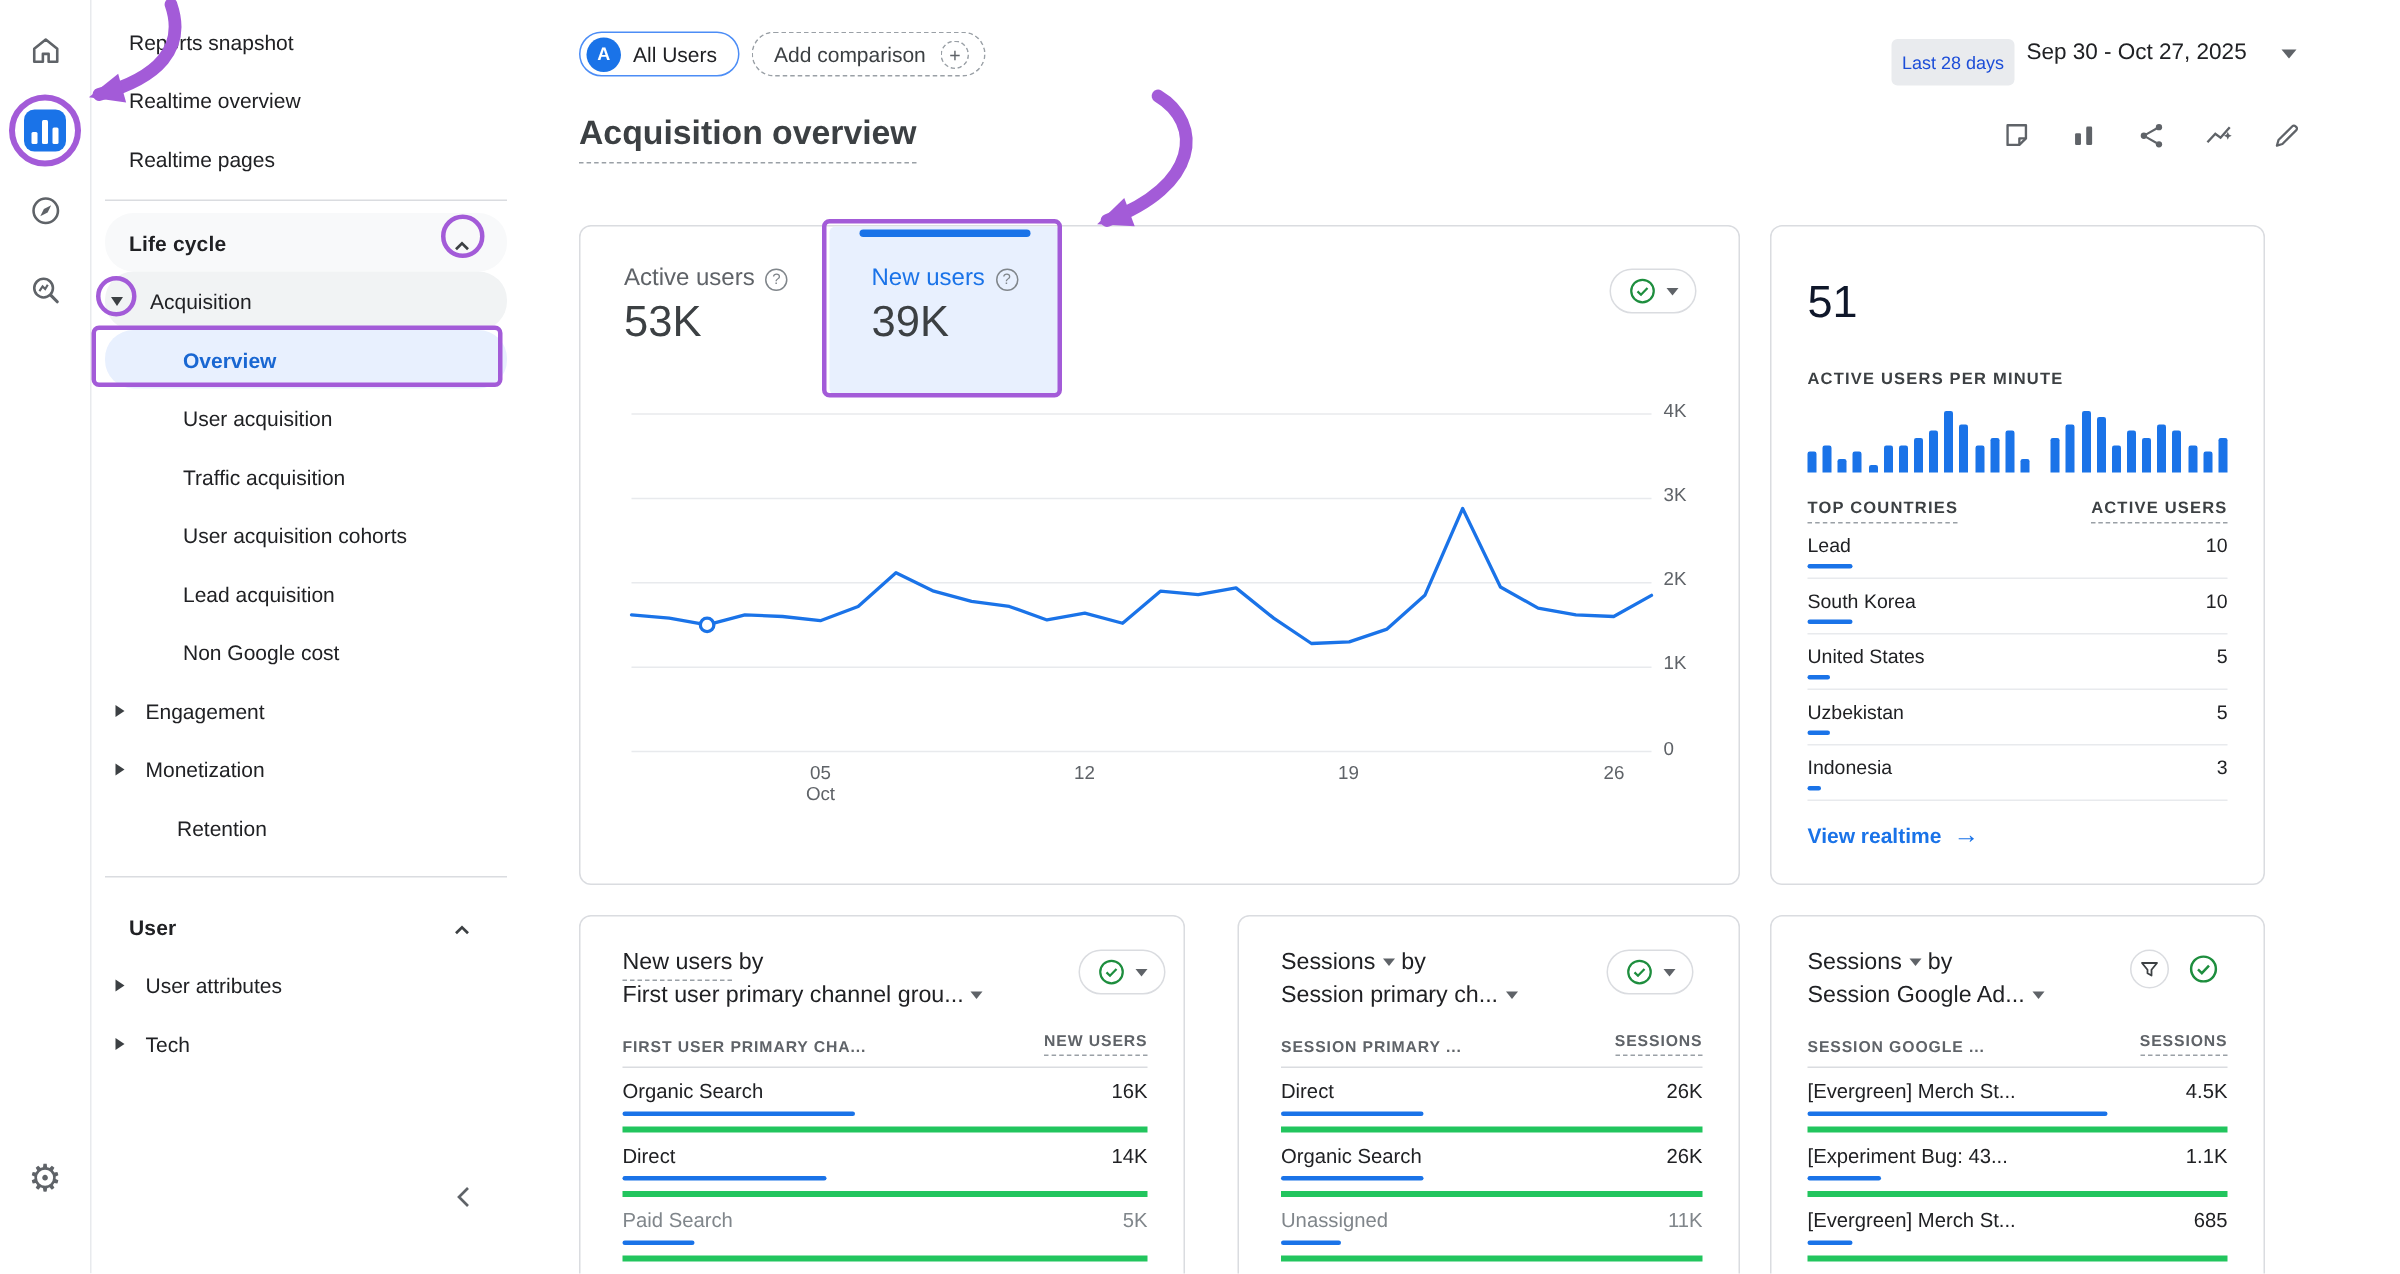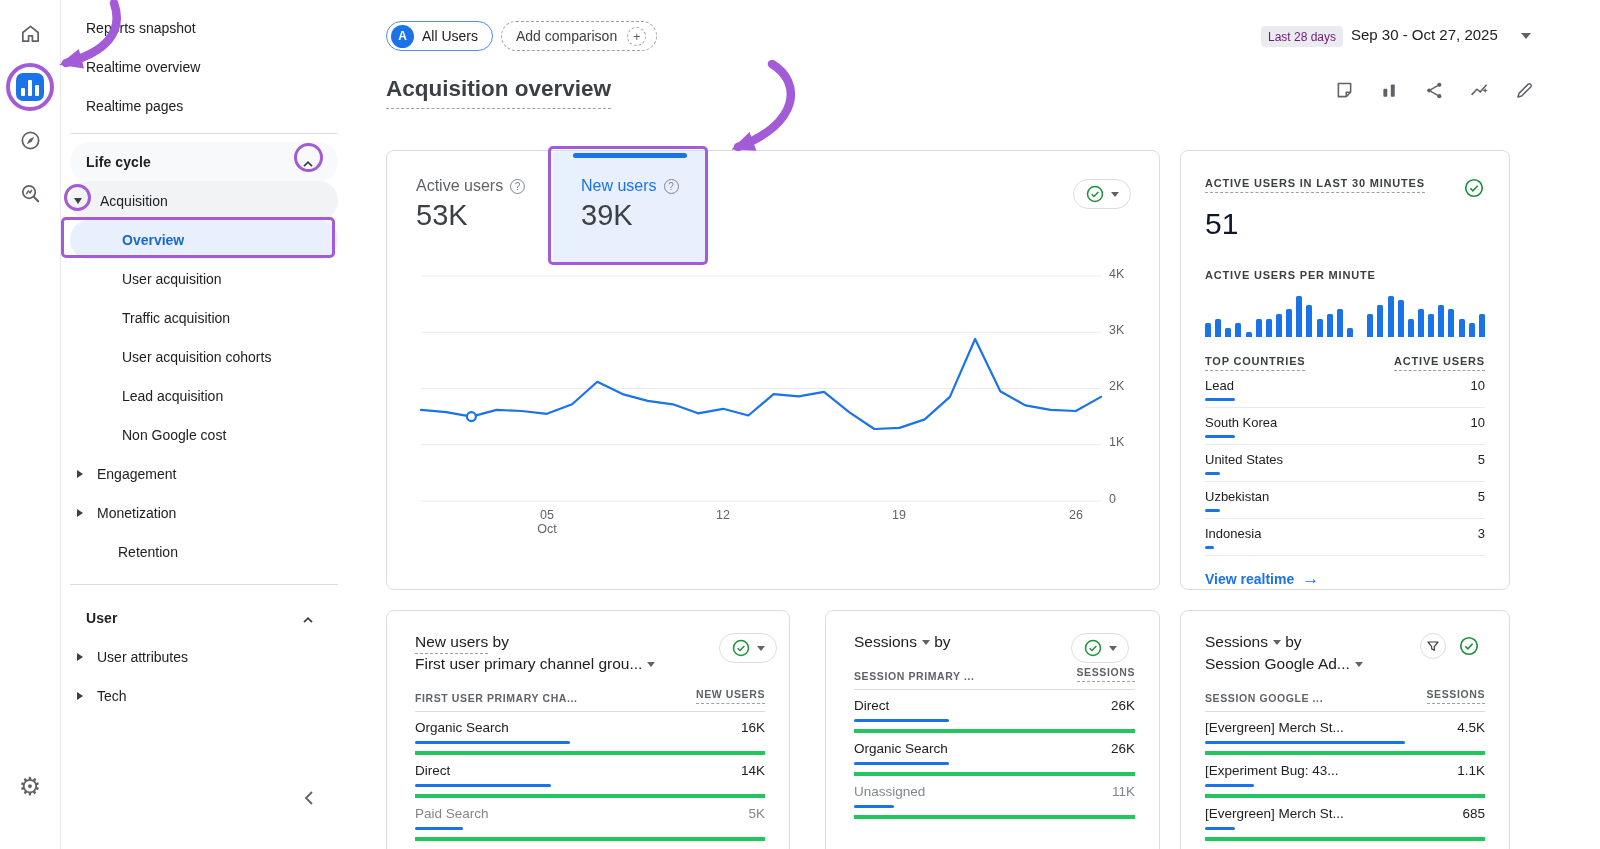--- a/index.html
+++ b/index.html
@@ -34,21 +34,21 @@
   .nav-div{height:1px;background:#dadce0;margin:8px 22px 8px 8px}
   .nav-div.b{margin-top:13px;margin-bottom:13px}
   .collapse-btn{position:absolute;left:232px;top:783px;width:30px;height:30px;display:flex;align-items:center;justify-content:center;cursor:pointer}
 
   
   .chip-all{position:absolute;left:386px;top:21px;height:30px;display:flex;align-items:center;gap:8px;padding:0 14px 0 4px;border:1px solid #4c8df6;border-radius:16px;background:#fff;cursor:pointer}
   .chip-all .av{width:23px;height:23px;border-radius:50%;background:#1a73e8;color:#fff;font-size:12px;font-weight:bold;display:flex;align-items:center;justify-content:center}
   .chip-all .lbl{font-size:14px;color:#202124}
   .chip-add{position:absolute;left:501px;top:21px;height:30px;display:flex;align-items:center;gap:10px;padding:0 10px 0 14px;border:1.4px dashed #9aa0a6;border-radius:16px;background:#fff;color:#3c4043;font-size:14px;cursor:pointer}
   .chip-add .plus{width:19px;height:19px;border:1.3px dashed #9aa0a6;border-radius:50%;display:flex;align-items:center;justify-content:center;font-size:13px;color:#5f6368}
-  .date-preset{position:absolute;left:1261px;top:26px;height:21px;display:flex;align-items:center;padding:0 7px;background:#e9ebee;border-radius:4px;font-size:12px;color:#701a75}
+  .date-preset{position:absolute;left:1261px;top:26px;height:31px;display:flex;align-items:center;padding:0 7px;background:#e9ebee;border-radius:4px;font-size:12px;color:#1d4ed8}
   .date-text{position:absolute;left:1351px;top:26px;font-size:15px;color:#202124}
   .date-caret{position:absolute;left:1521px;top:33px;width:0;height:0;border-left:5px solid transparent;border-right:5px solid transparent;border-top:6px solid #5f6368;cursor:pointer}
 
   
   .page-title{position:absolute;left:386px;top:76px;font-size:22.5px;color:#3c4043;padding-bottom:6px;border-bottom:1.6px dashed #9aa0a6}
   .actions{position:absolute;left:1332px;top:78px;display:flex;gap:21px;align-items:center}
   .actions .abtn{width:24px;height:24px;display:flex;align-items:center;justify-content:center;cursor:pointer}
 
   
   .card{position:absolute;background:#fff;border:1px solid #dadce0;border-radius:8px}
@@ -328,27 +328,20 @@
       <span>05</span><br>
       <span>Oct</span>
     </span>
     <span class="xlab" style="left:311px">12</span>
     <span class="xlab" style="left:487px">19</span>
     <span class="xlab" style="left:664px">26</span>
   </section>
 
   <section class="card" id="realtime-card">
     <div class="rt-inner">
-      <div class="rt-head">
-        <span class="rt-title u-dash">ACTIVE USERS IN LAST 30 MINUTES</span>
-        <svg width="22" height="22" viewBox="0 0 24 24">
-            <circle cx="12" cy="12" r="9" fill="none" stroke="#1e8e3e" stroke-width="1.8"></circle>
-            <path d="M8 12.3 L10.8 15 L16 9.6" fill="none" stroke="#1e8e3e" stroke-width="1.8"></path>
-          </svg>
-      </div>
       <div class="rt-count">51</div>
       <div class="rt-sub">ACTIVE USERS PER MINUTE</div>
       <div id="minute-bars">
           <div class="mbar" style="height: 13.8px;"></div>
           <div class="mbar" style="height: 18.4px;"></div>
           <div class="mbar" style="height: 9.2px;"></div>
           <div class="mbar" style="height: 13.8px;"></div>
           <div class="mbar" style="height: 4.6px;"></div>
           <div class="mbar" style="height: 18.4px;"></div>
           <div class="mbar" style="height: 18.4px;"></div>
@@ -465,20 +458,23 @@
       </div>
     </div>
   </section>
 
   <section class="card" id="bc2">
     <div class="bc-inner">
       <div class="bc-title">
         <span>Sessions</span><span class="caret-sm"></span>
         <span>by</span>
       </div>
+      <div class="bc-title">
+        <span>Session primary ch...</span><span class="caret-sm"></span>
+      </div>
       <div class="check-pill bc-pill">
         <svg width="20" height="20" viewBox="0 0 24 24">
             <circle cx="12" cy="12" r="9" fill="none" stroke="#1e8e3e" stroke-width="1.8"></circle>
             <path d="M8 12.3 L10.8 15 L16 9.6" fill="none" stroke="#1e8e3e" stroke-width="1.8"></path>
           </svg>
         <span class="pill-caret"></span>
       </div>
       <div class="bc-cols">
         <span>SESSION PRIMARY ...</span>
         <span class="u-dash">SESSIONS</span>

